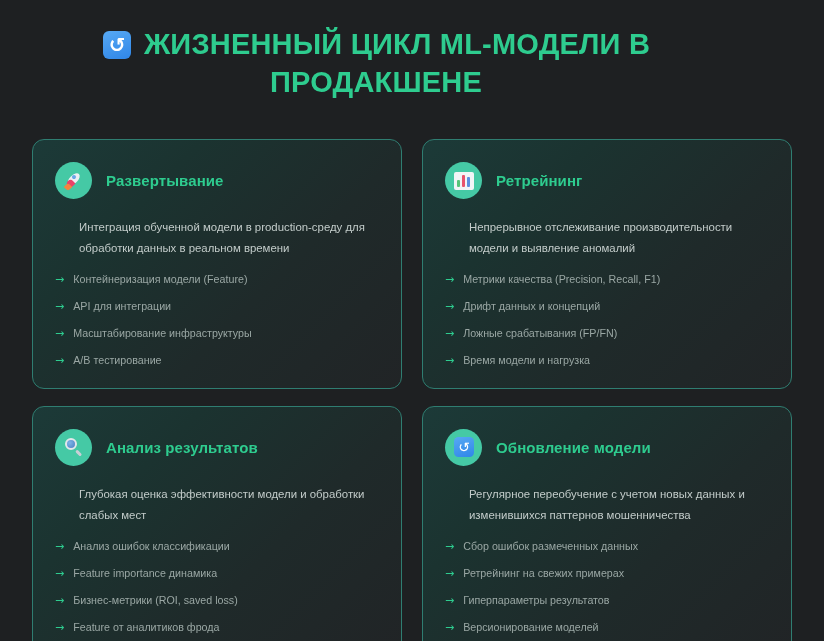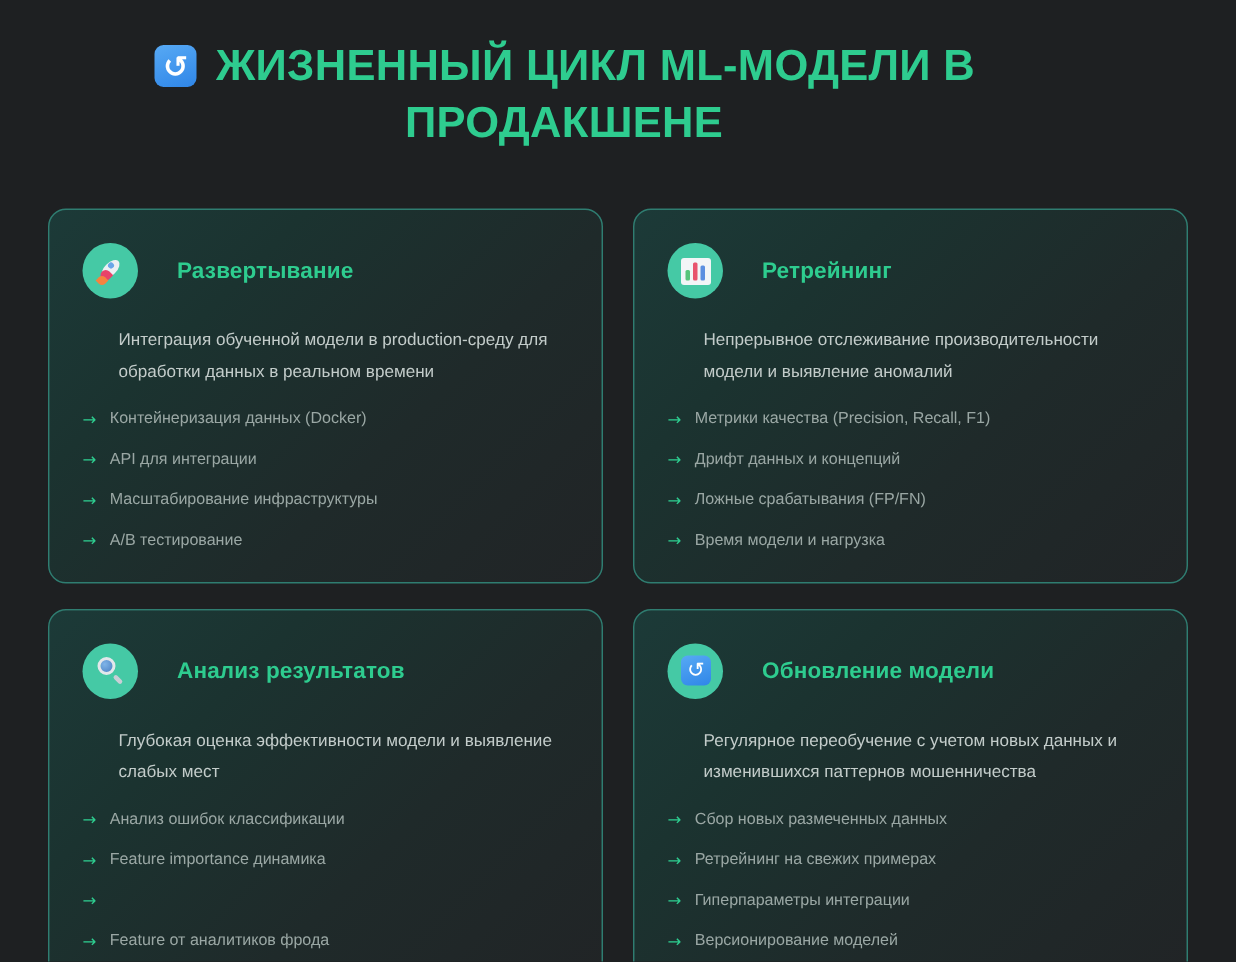--- a/index.html
+++ b/index.html
@@ -83,21 +83,21 @@
       linear-gradient(135deg, #1c3a38 0%, #1b3330 28%, #1f2a2a 62%, #212426 100%);
     padding: 22px 22px 20px 22px;
     min-height: 234px;
     position: relative;
   }
   .card.tall { min-height: 227px; }
 
   .card-head {
     display: flex;
     align-items: center;
-    gap: 26px;
+    gap: 14px;
     margin-bottom: 18px;
   }
   .icon-circle {
     width: 37px;
     height: 37px;
     border-radius: 50%;
     background: #45c9a5;
     flex: 0 0 37px;
     display: flex;
     align-items: center;
@@ -236,21 +236,21 @@
               <span class="fin"></span>
               <span class="flame"></span>
             </span>
         </span>
         <span class="card-title">Развертывание</span>
       </div>
       <div class="card-desc">Интеграция обученной модели в production-среду для обработки данных в реальном времени</div>
       <ul class="bullets">
         <li class="bullet">
             <span class="arrow">→</span>
-            <span>Контейнеризация данных (Docker)</span>
+            <span>Контейнеризация модели (Feature)</span>
           </li>
         <li class="bullet">
             <span class="arrow">→</span>
             <span>API для интеграции</span>
           </li>
         <li class="bullet">
             <span class="arrow">→</span>
             <span>Масштабирование инфраструктуры</span>
           </li>
         <li class="bullet">
@@ -295,60 +295,61 @@
     <div class="card tall">
       <div class="card-head">
         <span class="icon-circle">
           <span class="gl-search">
               <span class="lens"></span>
               <span class="handle"></span>
             </span>
         </span>
         <span class="card-title">Анализ результатов</span>
       </div>
-      <div class="card-desc">Глубокая оценка эффективности модели и выявление слабых мест</div>
+      <div class="card-desc">Глубокая оценка эффективности модели и обработки слабых мест</div>
       <ul class="bullets">
         <li class="bullet">
             <span class="arrow">→</span>
             <span>Анализ ошибок классификации</span>
           </li>
         <li class="bullet">
             <span class="arrow">→</span>
             <span>Feature importance динамика</span>
           </li>
         <li class="bullet">
             <span class="arrow">→</span>
+            <span>Бизнес-метрики (ROI, saved loss)</span>
           </li>
         <li class="bullet">
             <span class="arrow">→</span>
             <span>Feature от аналитиков фрода</span>
           </li>
       </ul>
     </div>
 
     <div class="card tall">
       <div class="card-head">
         <span class="icon-circle">
           <span class="gl-refresh"></span>
         </span>
         <span class="card-title">Обновление модели</span>
       </div>
       <div class="card-desc">Регулярное переобучение с учетом новых данных и изменившихся паттернов мошенничества</div>
       <ul class="bullets">
         <li class="bullet">
             <span class="arrow">→</span>
-            <span>Сбор новых размеченных данных</span>
+            <span>Сбор ошибок размеченных данных</span>
           </li>
         <li class="bullet">
             <span class="arrow">→</span>
             <span>Ретрейнинг на свежих примерах</span>
           </li>
         <li class="bullet">
             <span class="arrow">→</span>
-            <span>Гиперпараметры интеграции</span>
+            <span>Гиперпараметры результатов</span>
           </li>
         <li class="bullet">
             <span class="arrow">→</span>
             <span>Версионирование моделей</span>
           </li>
       </ul>
     </div>
 
   </div>
 </div>

